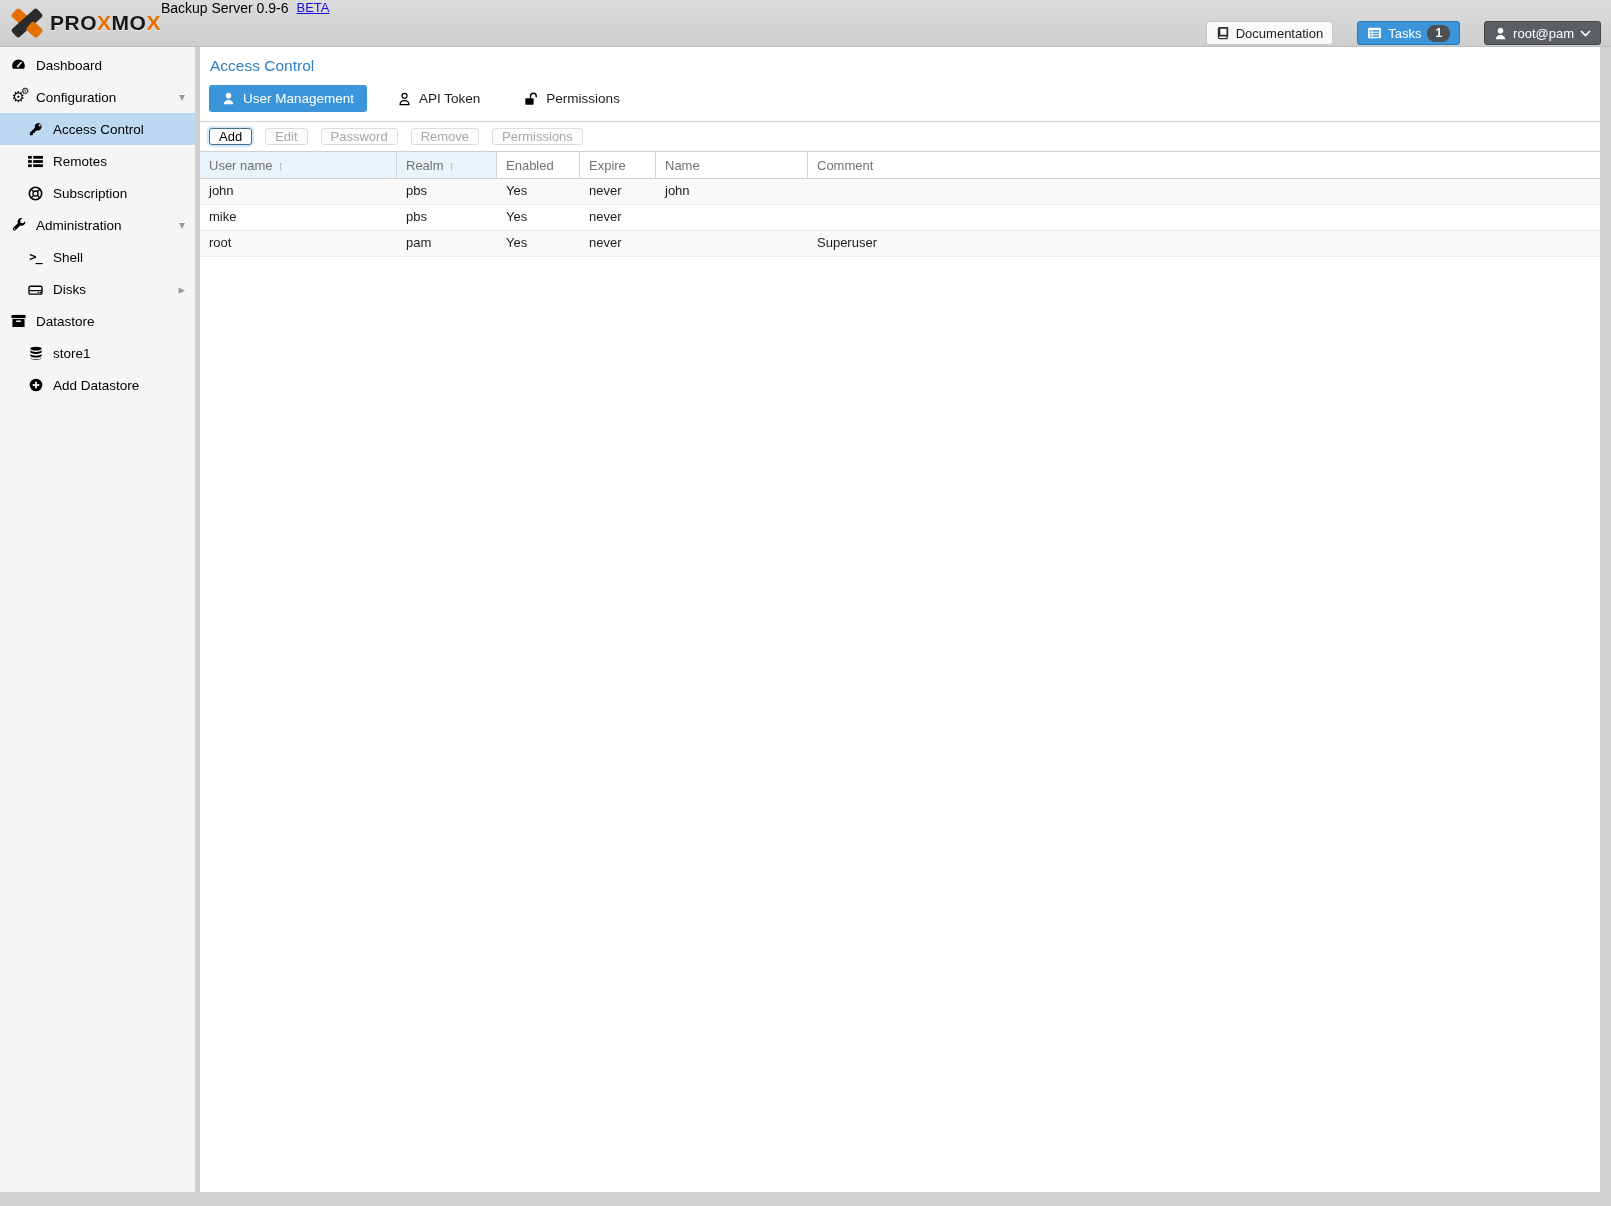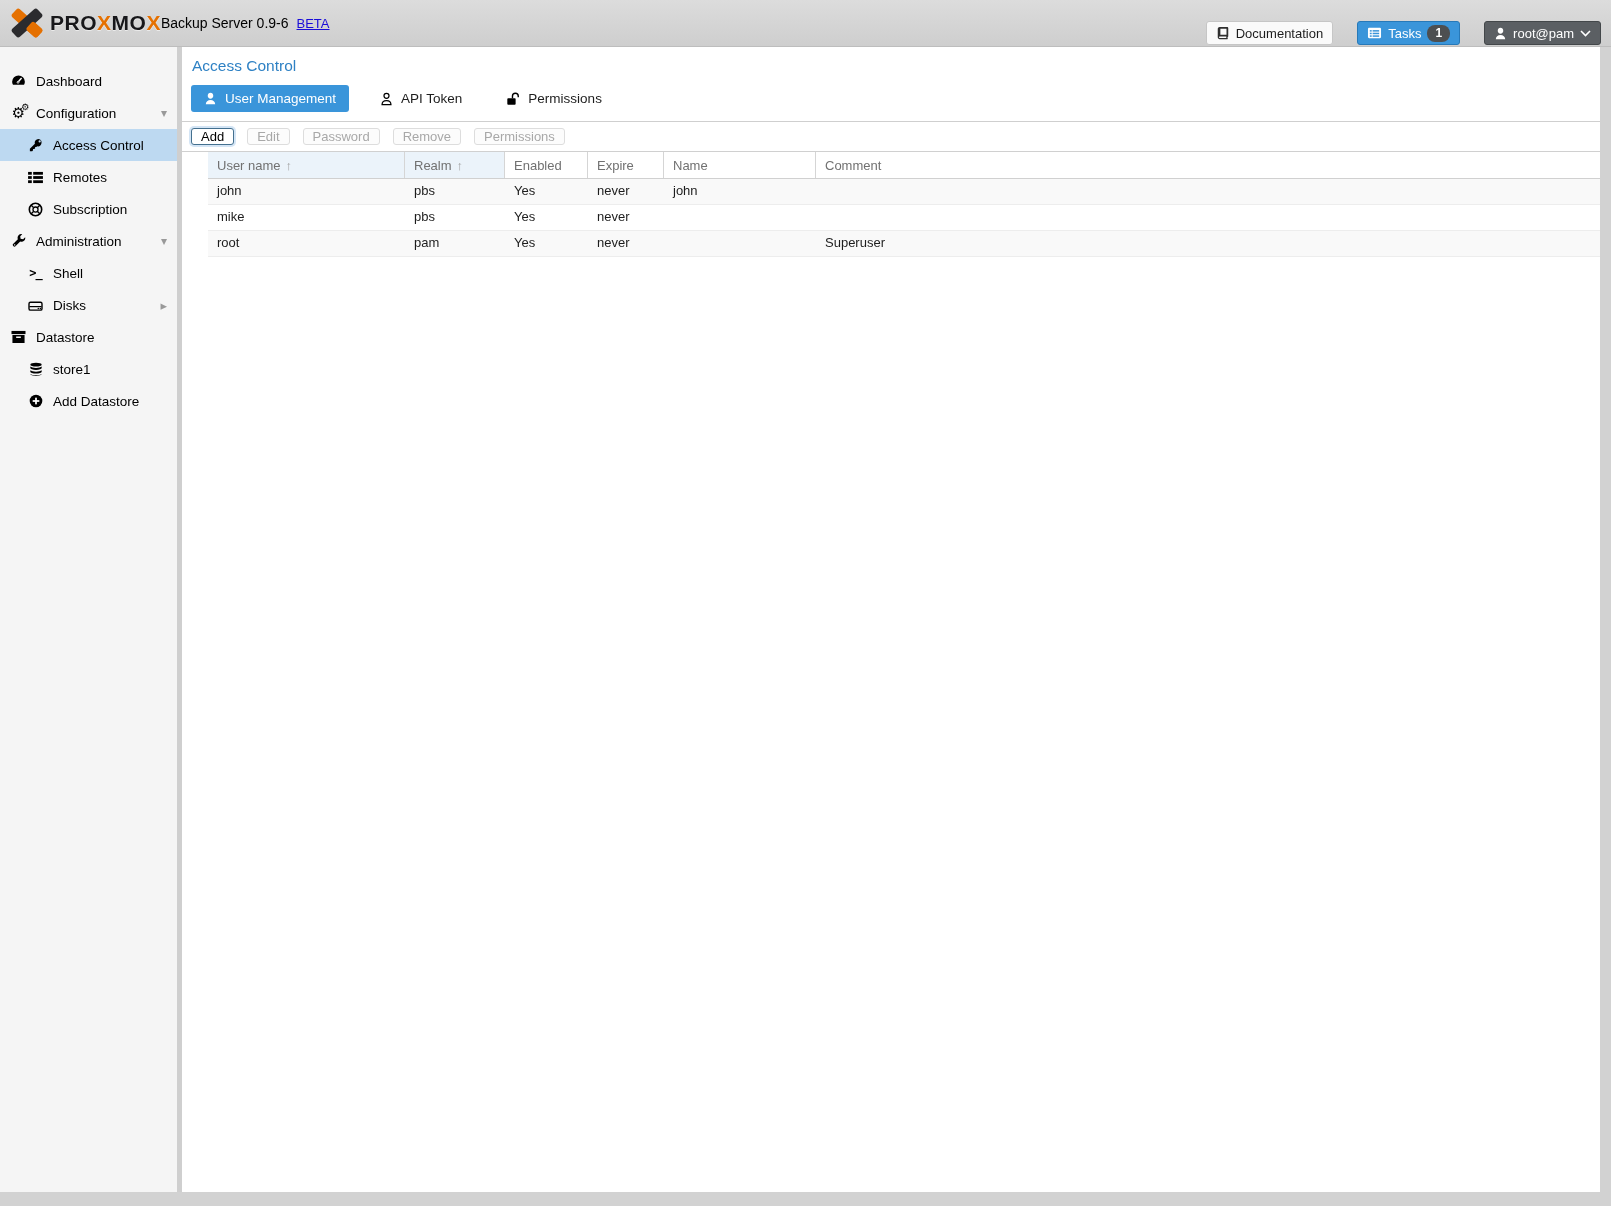--- a/index.html
+++ b/index.html
@@ -7,42 +7,42 @@
   body {
     font-family:"Liberation Sans","DejaVu Sans",sans-serif;
     font-size:13px; color:#1d1d1d; background:#d2d2d2;
   }
   svg { display:block; }
 
   
   .topbar {
     height:47px; background:linear-gradient(#dcdcdc,#cecece);
     border-bottom:1px solid #bdbdbd;
-    display:flex; align-items:center; padding:0 10px;
+    display:flex; padding:0 10px;
   }
   .brand { display:flex; align-items:center; gap:6px; }
   .wordmark { font-size:21px; font-weight:bold; letter-spacing:.5px; color:#17171a;
               text-shadow:0 1px 0 rgba(255,255,255,.55); }
   .wordmark .ox { color:#e57000; }
   .product { margin-left:0; font-size:14px; color:#000; }
   .beta-link { margin-left:8px; font-size:13px; color:#1a0dd8; text-decoration:underline; cursor:pointer; }
   .topbar-right { margin-left:auto; display:flex; align-items:center; gap:24px;margin-top:20px; }
   .tb-btn {
     height:24px; display:inline-flex; align-items:center; gap:6px;
     padding:0 9px; border-radius:3px; font-size:13px; cursor:pointer; white-space:nowrap;
   }
   .tb-btn.light { background:#fafafa; border:1px solid #c6c6c6; color:#1d1d1d; }
   .tb-btn.blue  { background:#3a95da; border:1px solid #2779b8; color:#fff; }
   .tb-btn.dark  { background:#5b5f63; border:1px solid #43474a; color:#fff; }
   .badge { background:#4d4f51; color:#fff; font-weight:bold; font-size:12px;
            padding:1px 8px; border-radius:8px; line-height:15px; }
 
   
   .layout { display:flex; height:1145px; }
-  .sidebar { width:177px; background:#f5f5f5; padding-top:18px; flex:none; }
+  .sidebar { width:195px; background:#f5f5f5; padding-top:2px; flex:none; }
   .v-divider { width:5px; background:#cfcfcf; flex:none; }
   .main { flex:1; background:#fff; margin-right:11px; display:flex; flex-direction:column; }
 
   
   .side-item {
     position:relative; height:32px; display:flex; align-items:center; gap:9px;
     padding-left:10px; cursor:pointer; font-size:13.5px; color:#000;
   }
   .side-item.lvl1 { padding-left:27px; }
   .side-item.selected { background:#bdd9f1; }
@@ -59,21 +59,21 @@
   .tab { height:27px; display:inline-flex; align-items:center; gap:8px; padding:12px 13px;
          border-radius:3px; cursor:pointer; font-size:13.5px; color:#1d1d1d; }
   .tab.active { background:#3a95da; color:#fff; }
   .toolbar { display:flex; align-items:center; gap:13px; padding:6px 9px; }
   .t-btn { height:17px; padding:0 9px; border-radius:3px; font-size:13px;
            background:#fff; display:inline-flex; align-items:center; cursor:pointer; }
   .t-btn.primary { border:1px solid #44708f; box-shadow:0 0 0 2px rgba(100,160,220,.28); color:#000; }
   .t-btn.disabled { border:1px solid #ddd; color:#a8a8a8; background:#fcfcfc; cursor:default; }
 
   
-  .grid { border-top:1px solid #d0d0d0;padding-left:26px; }
+  .grid { border-top:1px solid #d0d0d0; }
   .g-row, .g-head { display:grid; grid-template-columns:197px 100px 83px 76px 152px 1fr; }
   .g-head { border-bottom:1px solid #d0d0d0; }
   .h-cell { height:26px; line-height:25px; padding:0 9px; color:#717171; font-size:13px;
             border-right:1px solid #d5d5d5; background:#fff; cursor:pointer;
             display:flex; align-items:center; gap:5px; white-space:nowrap; overflow:hidden; }
   .h-cell.sorted { background:#ebf3fa; }
   .h-cell:last-child { border-right:none;text-align:right; }
   .sort-arrow { color:#a0a0a0; font-size:13px; }
   .g-row { border-bottom:1px solid #ededed; cursor:pointer; }
   .g-row:nth-child(even) { background:#f9f9f9; }

